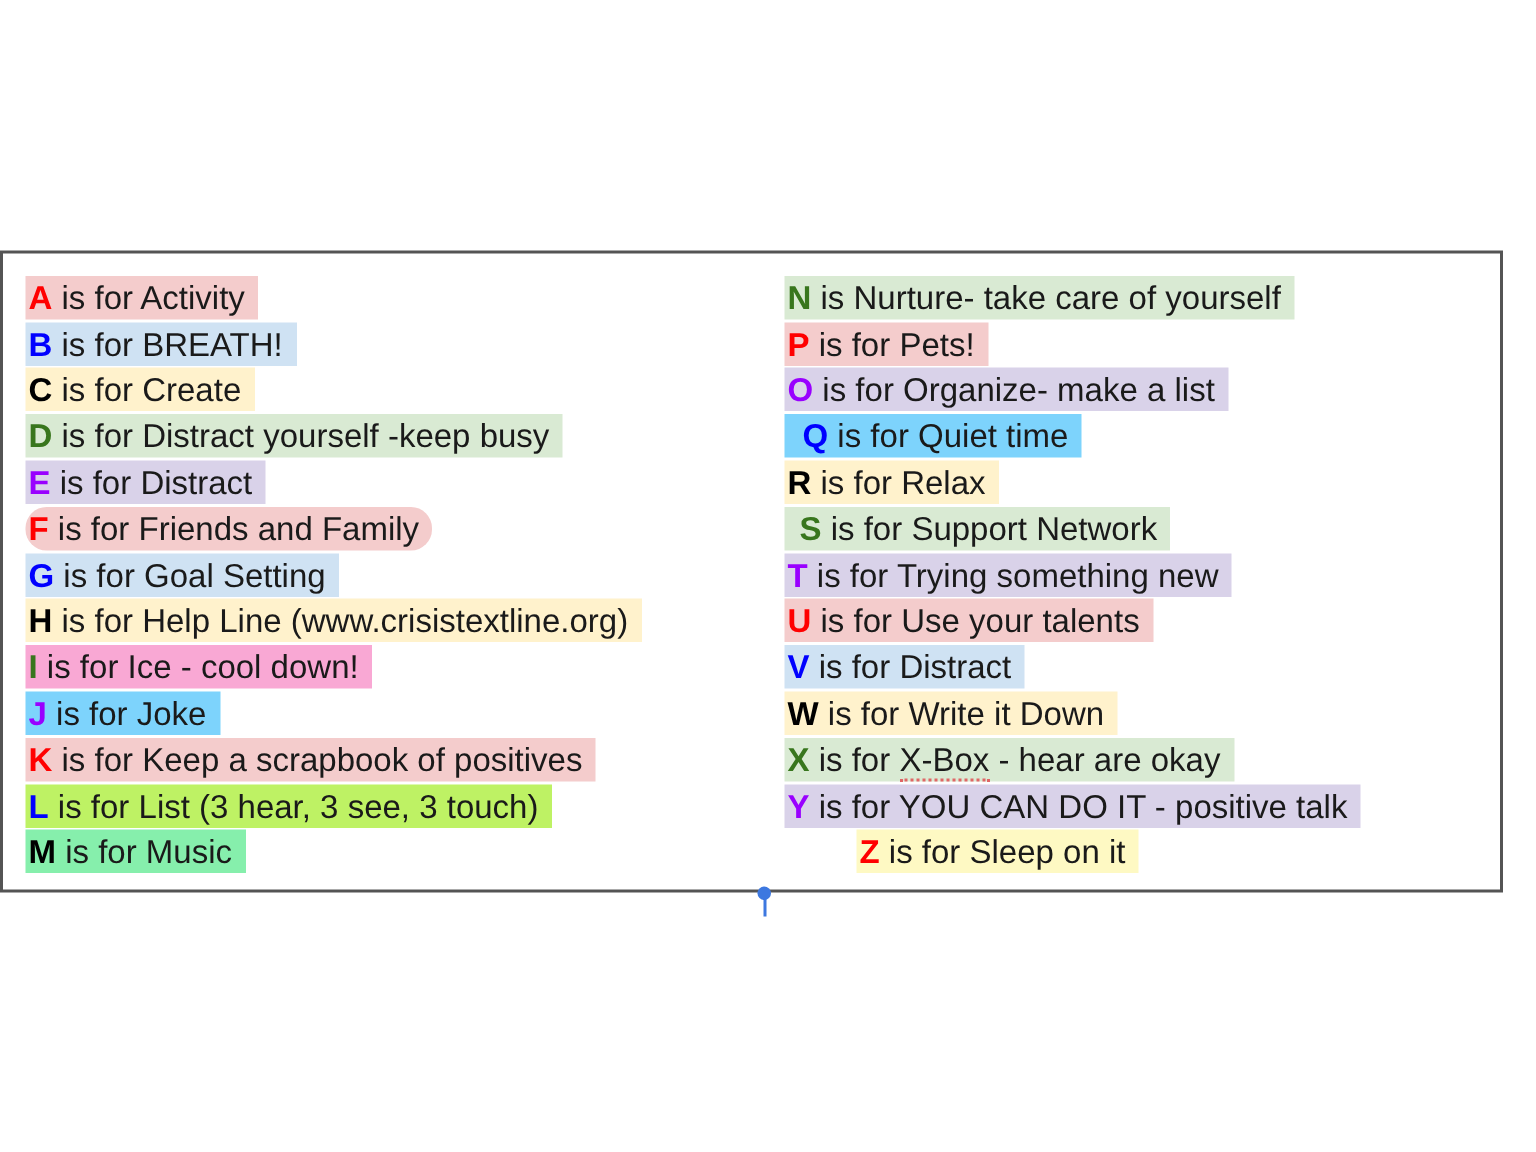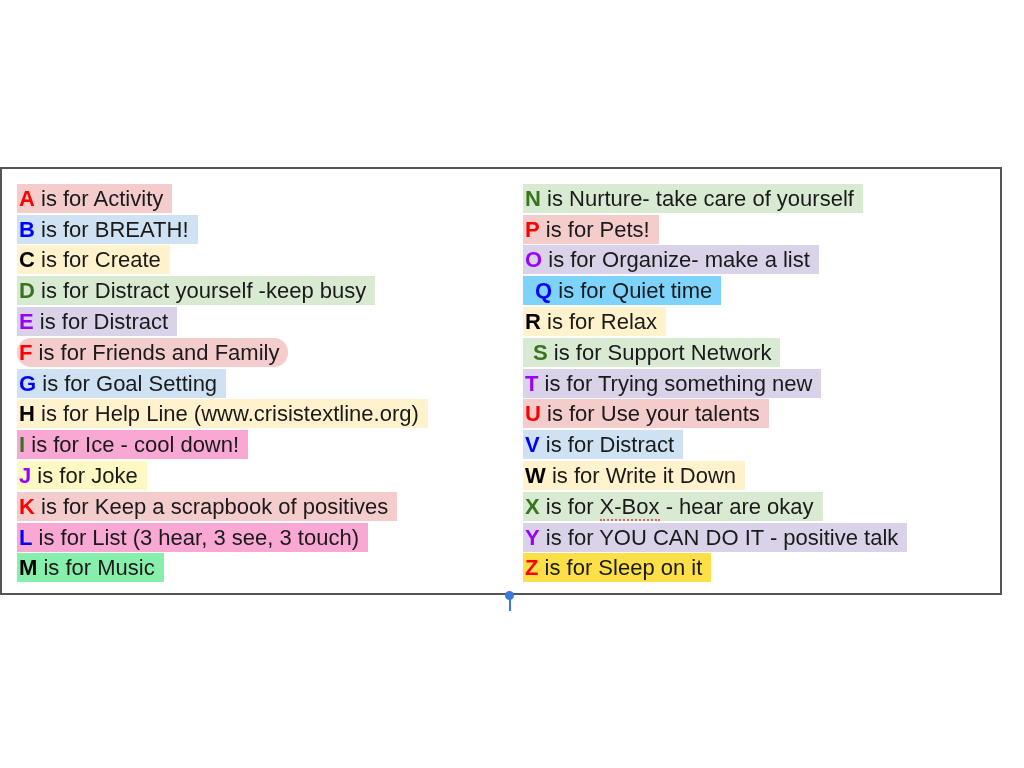--- a/index.html
+++ b/index.html
@@ -93,27 +93,27 @@
           <div class="row">
             <span class="hl" style="background-color: rgb(207, 226, 243);"><span class="letter" style="color: rgb(0, 0, 255);">G</span><span> is for Goal Setting</span></span>
           </div>
           <div class="row">
             <span class="hl" style="background-color: rgb(255, 242, 204);"><span class="letter" style="color: rgb(0, 0, 0);">H</span><span> is for Help Line (www.crisistextline.org)</span></span>
           </div>
           <div class="row">
             <span class="hl" style="background-color: #f9a8d4;"><span class="letter" style="color: rgb(56, 118, 29);">I</span><span> is for Ice - cool down!</span></span>
           </div>
           <div class="row">
-            <span class="hl" style="background-color: #fef9c3;"><span class="letter" style="color: rgb(153, 0, 255);">J</span><span> is for Joke</span></span>
+            <span class="hl" style="background-color: #7dd3fc;"><span class="letter" style="color: rgb(153, 0, 255);">J</span><span> is for Joke</span></span>
           </div>
           <div class="row">
             <span class="hl" style="background-color: rgb(244, 204, 204);"><span class="letter" style="color: rgb(255, 0, 0);">K</span><span> is for Keep a scrapbook of positives</span></span>
           </div>
           <div class="row">
-            <span class="hl" style="background-color: #f9a8d4;"><span class="letter" style="color: rgb(0, 0, 255);">L</span><span> is for List (3 hear, 3 see, 3 touch)</span></span>
+            <span class="hl" style="background-color: #bef264;"><span class="letter" style="color: rgb(0, 0, 255);">L</span><span> is for List (3 hear, 3 see, 3 touch)</span></span>
           </div>
           <div class="row">
             <span class="hl" style="background-color: #86efac;"><span class="letter" style="color: rgb(0, 0, 0);">M</span><span> is for Music</span></span>
           </div>
         </div>
       <div class="col col-right">
           <div class="row">
             <span class="hl" style="background-color: rgb(217, 234, 211);"><span class="letter" style="color: rgb(56, 118, 29);">N</span><span> is Nurture- take care of yourself</span></span>
           </div>
           <div class="row">
@@ -143,21 +143,21 @@
           <div class="row">
             <span class="hl" style="background-color: rgb(255, 242, 204);"><span class="letter" style="color: rgb(0, 0, 0);">W</span><span> is for Write it Down</span></span>
           </div>
           <div class="row">
             <span class="hl" style="background-color: rgb(217, 234, 211);"><span class="letter" style="color: rgb(56, 118, 29);">X</span><span> is for </span><span class="squiggle" style="border-bottom-color: rgb(224, 102, 102);">X-Box</span><span> - hear are okay</span></span>
           </div>
           <div class="row">
             <span class="hl" style="background-color: rgb(217, 210, 233);"><span class="letter" style="color: rgb(153, 0, 255);">Y</span><span> is for YOU CAN DO IT - positive talk</span></span>
           </div>
           <div class="row">
-            <span class="hl" style="background-color: #fde047;"><span class="letter" style="color: rgb(255, 0, 0);">Z</span><span> is for Sleep on it</span></span>
+            <span class="hl" style="background-color: #fef9c3; margin-left: 48px;"><span class="letter" style="color: rgb(255, 0, 0);">Z</span><span> is for Sleep on it</span></span>
           </div>
         </div>
     </div>
   </div>
 
   <div class="handle-dot" style="background: rgb(61, 120, 224);"></div>
   <div class="handle-stem" style="background: rgb(61, 120, 224);"></div>
 
 </div>
 

